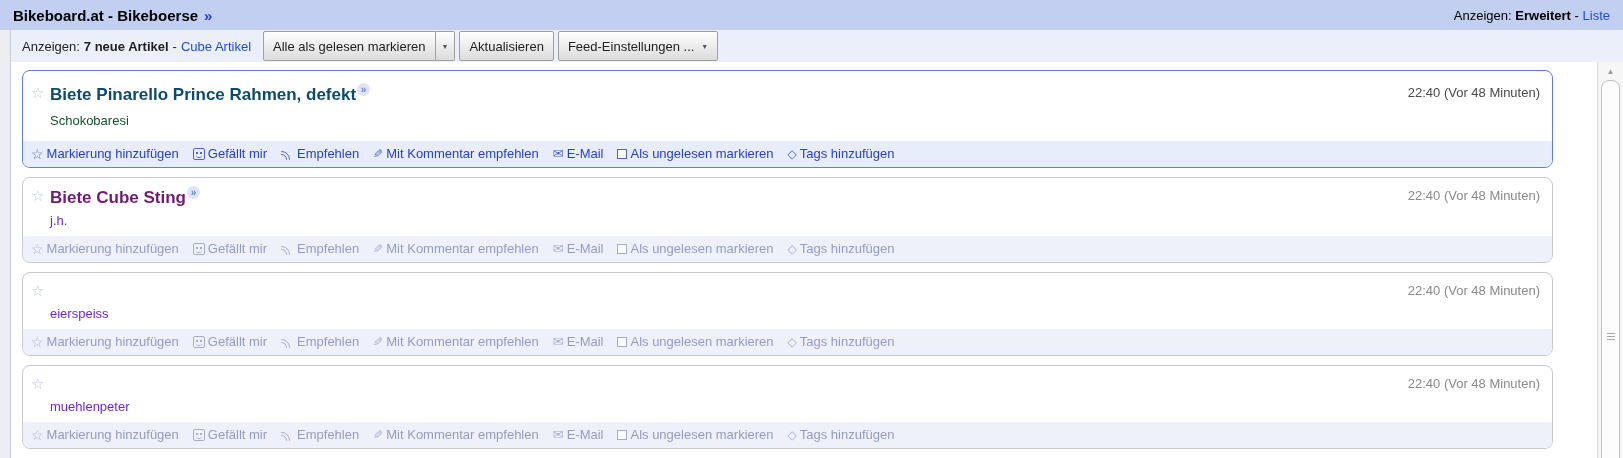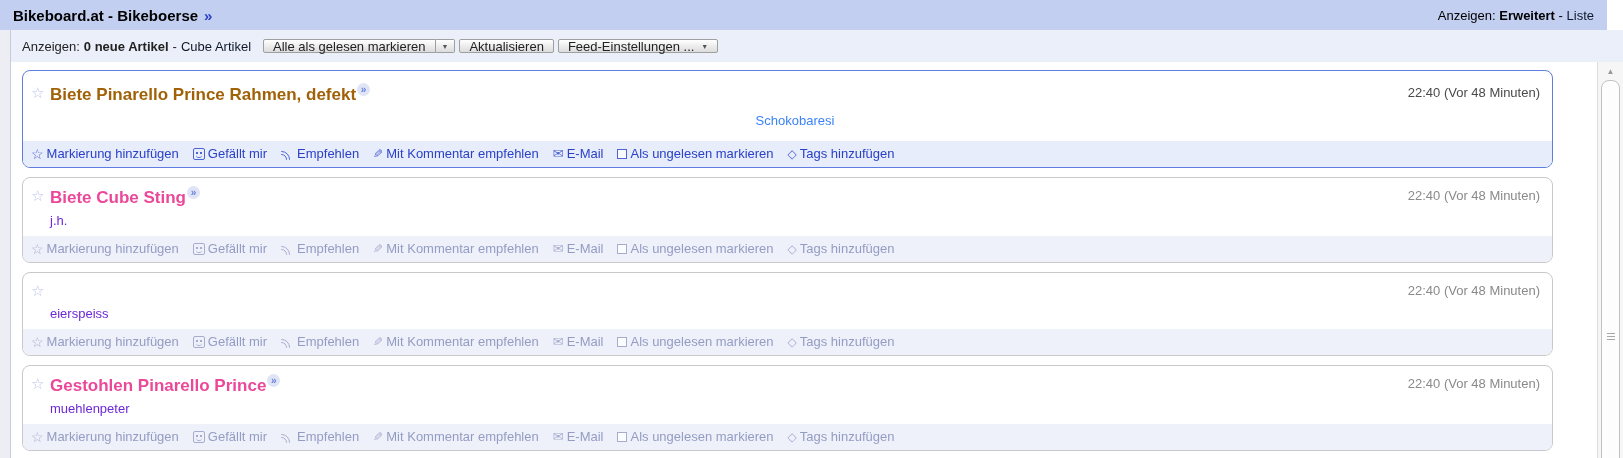--- a/index.html
+++ b/index.html
@@ -5,49 +5,49 @@
   * { box-sizing: border-box; }
   html,body { margin:0; padding:0; }
   body {
     width:1623px; height:458px; position:relative; overflow:hidden;
     background:#fff; font-family:"Liberation Sans", sans-serif; font-size:13px; color:#222;
   }
   a { text-decoration:none; cursor:pointer; }
 
   
   #header {
-    position:absolute; top:0; left:0; right:16px; height:30px;
+    position:absolute; top:0; left:0; right:0; height:30px;
     background:#c2cff1; display:flex; align-items:center; padding:0 13px;
   }
   .feed-title { font-size:15px; font-weight:bold; color:#000; }
   .feed-title-arrow { font-size:15px; font-weight:bold; color:#2a41c8; margin-left:6px; cursor:pointer; }
   #header .spacer { flex:1; }
   .header-view { font-size:13px; color:#000; }
   .header-view b { font-weight:bold; }
-  .link { color:#0f172a; }
+  .link { color:#1d4ed8; }
 
   
   #gutter {
     position:absolute; top:30px; left:0; bottom:0; width:11px;
     background:#edeef4; border-right:1px solid #c9cbd5;
   }
   #collapse-arrow {
     position:absolute; left:11px; top:438px; width:0; height:0; cursor:pointer;
     border-top:7px solid transparent; border-bottom:7px solid transparent;
     border-right:9px solid #3f62d2;
   }
 
   
   #toolbar {
     position:absolute; top:30px; left:11px; right:0; height:32px;
     background:#ebeff9; display:flex; align-items:center; padding-left:11px;
   }
   #toolbar .seg { margin-right:4px; }
   .btn {
-    display:inline-flex; align-items:center; height:14px; padding:0 9px;
+    display:inline-flex; align-items:center; height:30px; padding:0 9px;
     background:linear-gradient(#ffffff, #ebebeb 55%, #dcdcdc);
     border:1px solid #9f9f9f; border-radius:2px; color:#222; font-size:13px; cursor:pointer;
     white-space:nowrap;
   }
   .btn-group { display:inline-flex; margin-left:8px; }
   .btn-group .btn-main { border-radius:2px 0 0 2px; }
   .btn-group .btn-arrow { border-left:none; border-radius:0 2px 2px 0; padding:0 6px; }
   .dd-arrow { font-size:7px; color:#555; line-height:1; }
   .btn .dd-arrow.inside { margin-left:7px; }
   .btn-solo { margin-left:4px; }
@@ -56,32 +56,32 @@
   
   #main { position:absolute; top:62px; left:11px; right:26px; bottom:0; background:#fff; overflow:hidden; }
   #entry-list { margin:8px 44px 0 11px; }
 
   .entry { background:#fff; border:1px solid #c9c9c9; border-radius:8px; margin-bottom:9px; overflow:hidden; }
   .entry.selected { border-color:#5f7de0; }
 
   .entry-header { display:flex; align-items:flex-start; padding:8px 12px 0 8px; }
   .entry.selected .entry-header { padding-top:12px; }
   .entry-star { color:#bcc4e8; font-size:15px; width:19px; line-height:20px; cursor:pointer; flex:none; }
-  .entry-title { font-size:17px; font-weight:bold; line-height:20px; color:#ec4899; cursor:pointer; }
-  .entry.selected .entry-title { color:#a16207; }
+  .entry-title { font-size:17px; font-weight:bold; line-height:20px; color:#701a75; cursor:pointer; }
+  .entry.selected .entry-title { color:#0c4a6e; }
   .open-orig {
     display:inline-block; width:13px; height:13px; border-radius:50%;
     background:#dfe5f6; color:#6a80d6; font-size:10px; font-weight:bold;
     line-height:13px; text-align:center; vertical-align:7px; margin-left:1px; cursor:pointer;
   }
   .entry-timestamp { margin-left:auto; font-size:13px; color:#8a8a8a; line-height:16px; padding-top:2px; white-space:nowrap;text-align:center; }
   .entry.selected .entry-timestamp { color:#4a4a4a; }
 
   .entry-author { font-size:13px; color:#6d28d9; padding:5px 12px 8px 27px; }
-  .entry.selected .entry-author { padding:8px 12px 13px 27px; color:#3b82f6;text-align:center; }
+  .entry.selected .entry-author { padding:8px 12px 13px 27px; color:#14532d; }
 
   .action-bar {
     background:#eef1fa; display:flex; align-items:center; gap:14px;
     padding:5px 8px; font-size:13px; line-height:16px; color:#959cc3;
   }
   .entry.selected .action-bar { background:#e7edfa; color:#2a41c8; }
   .action { display:inline-flex; align-items:center; gap:3px; cursor:pointer; white-space:nowrap; }
 
   
   .a-icon { display:inline-flex; align-items:center; justify-content:center; opacity:.8; flex:none; }
@@ -141,21 +141,21 @@
     <span>-</span>
     <a class="link">Liste</a>
   </span>
 </div>
 
 <div id="gutter"></div>
 <div id="collapse-arrow"></div>
 
 <div id="toolbar">
   <span class="seg">Anzeigen:</span>
-  <b class="seg">0 neue Artikel</b>
+  <b class="seg">7 neue Artikel</b>
   <span class="seg">-</span>
   <a class="link seg">Cube Artikel</a>
 
   <span class="btn-group">
     <button class="btn btn-main">Alle als gelesen markieren</button>
     <button class="btn btn-arrow">
         <span class="dd-arrow">▼</span>
       </button>
   </span>
 
@@ -284,23 +284,20 @@
   </span>
           <span class="action">
     <span class="a-icon tag-icon">◇</span>
     <span class="a-label">Tags hinzufügen</span>
   </span>
         </div>
   </div>
       <div class="entry">
     <div class="entry-header">
       <span class="entry-star">☆</span>
-      <span class="entry-title-wrap">
-        <span class="entry-title">Gestohlen Pinarello Prince</span><span class="open-orig">»</span>
-      </span>
       <span class="entry-timestamp">22:40 (Vor 48 Minuten)</span>
     </div>
     <div class="entry-author">muehlenpeter</div>
     <div class="action-bar">
           <span class="action">
     <span class="a-icon star-icon">☆</span>
     <span class="a-label">Markierung hinzufügen</span>
   </span>
           <span class="action">
     <span class="a-icon smiley-icon"></span>

